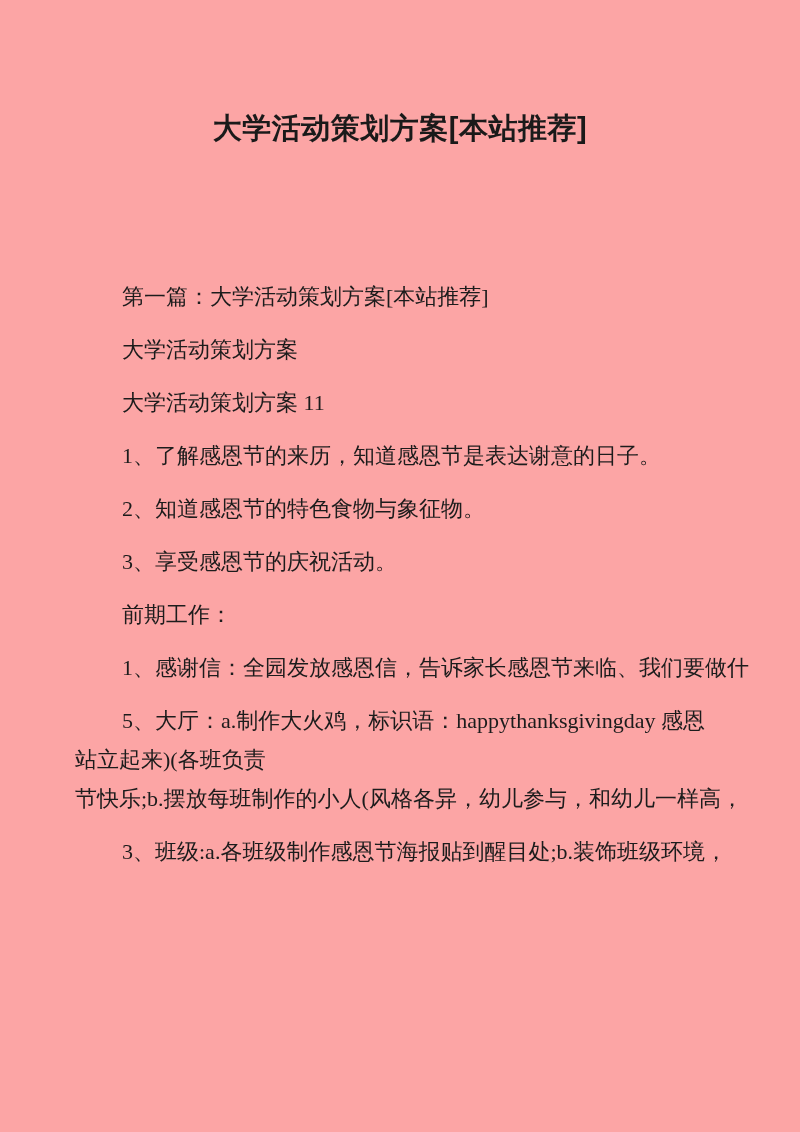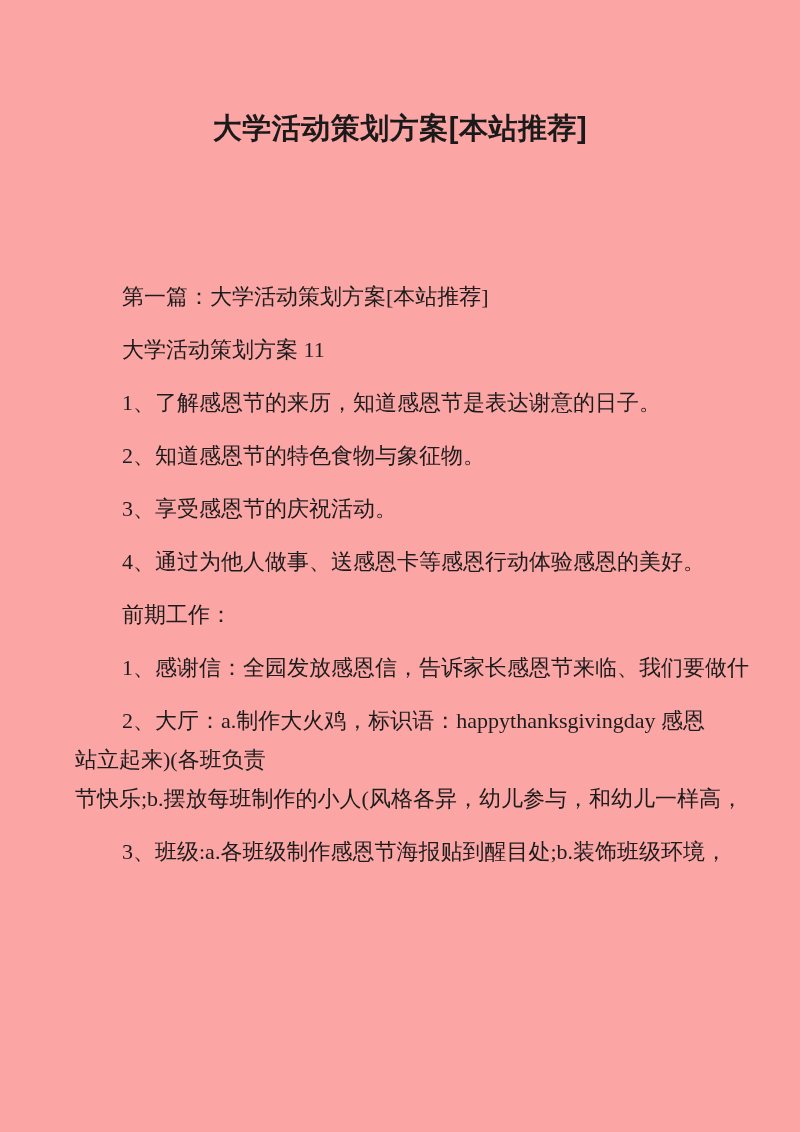--- a/index.html
+++ b/index.html
@@ -48,42 +48,42 @@
 </head>
 <body>
 
 <div class="page">
   <h1 class="doc-title">大学活动策划方案[本站推荐]</h1>
   <div class="doc-body">
       <div class="para">
         <div class="line first">第一篇：大学活动策划方案[本站推荐]</div>
       </div>
       <div class="para">
+        <div class="line first">大学活动策划方案</div>
+      </div>
+      <div class="para">
         <div class="line first">大学活动策划方案 11</div>
       </div>
       <div class="para">
         <div class="line first">1、了解感恩节的来历，知道感恩节是表达谢意的日子。</div>
       </div>
       <div class="para">
         <div class="line first">2、知道感恩节的特色食物与象征物。</div>
       </div>
       <div class="para">
         <div class="line first">3、享受感恩节的庆祝活动。</div>
       </div>
       <div class="para">
-        <div class="line first">4、通过为他人做事、送感恩卡等感恩行动体验感恩的美好。</div>
-      </div>
-      <div class="para">
         <div class="line first">前期工作：</div>
       </div>
       <div class="para">
         <div class="line first">1、感谢信：全园发放感恩信，告诉家长感恩节来临、我们要做什</div>
       </div>
       <div class="para">
-        <div class="line first">2、大厅：a.制作大火鸡，标识语：happythanksgivingday 感恩</div>
+        <div class="line first">5、大厅：a.制作大火鸡，标识语：happythanksgivingday 感恩</div>
         <div class="line">站立起来)(各班负责</div>
         <div class="line">节快乐;b.摆放每班制作的小人(风格各异，幼儿参与，和幼儿一样高，</div>
       </div>
       <div class="para">
         <div class="line first">3、班级:a.各班级制作感恩节海报贴到醒目处;b.装饰班级环境，</div>
       </div>
     </div>
 </div>
 
 </body></html>

